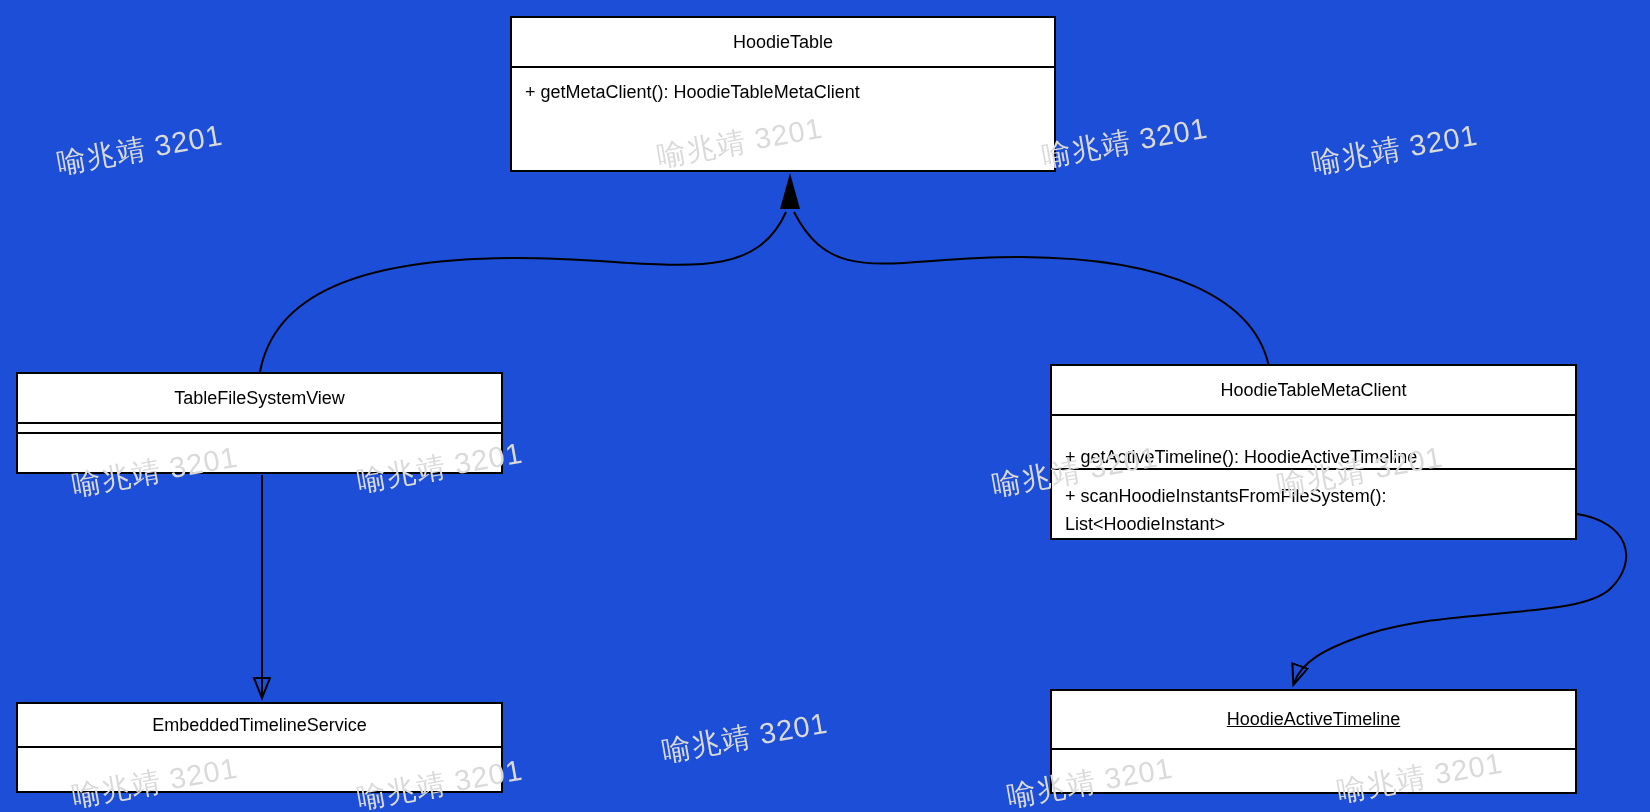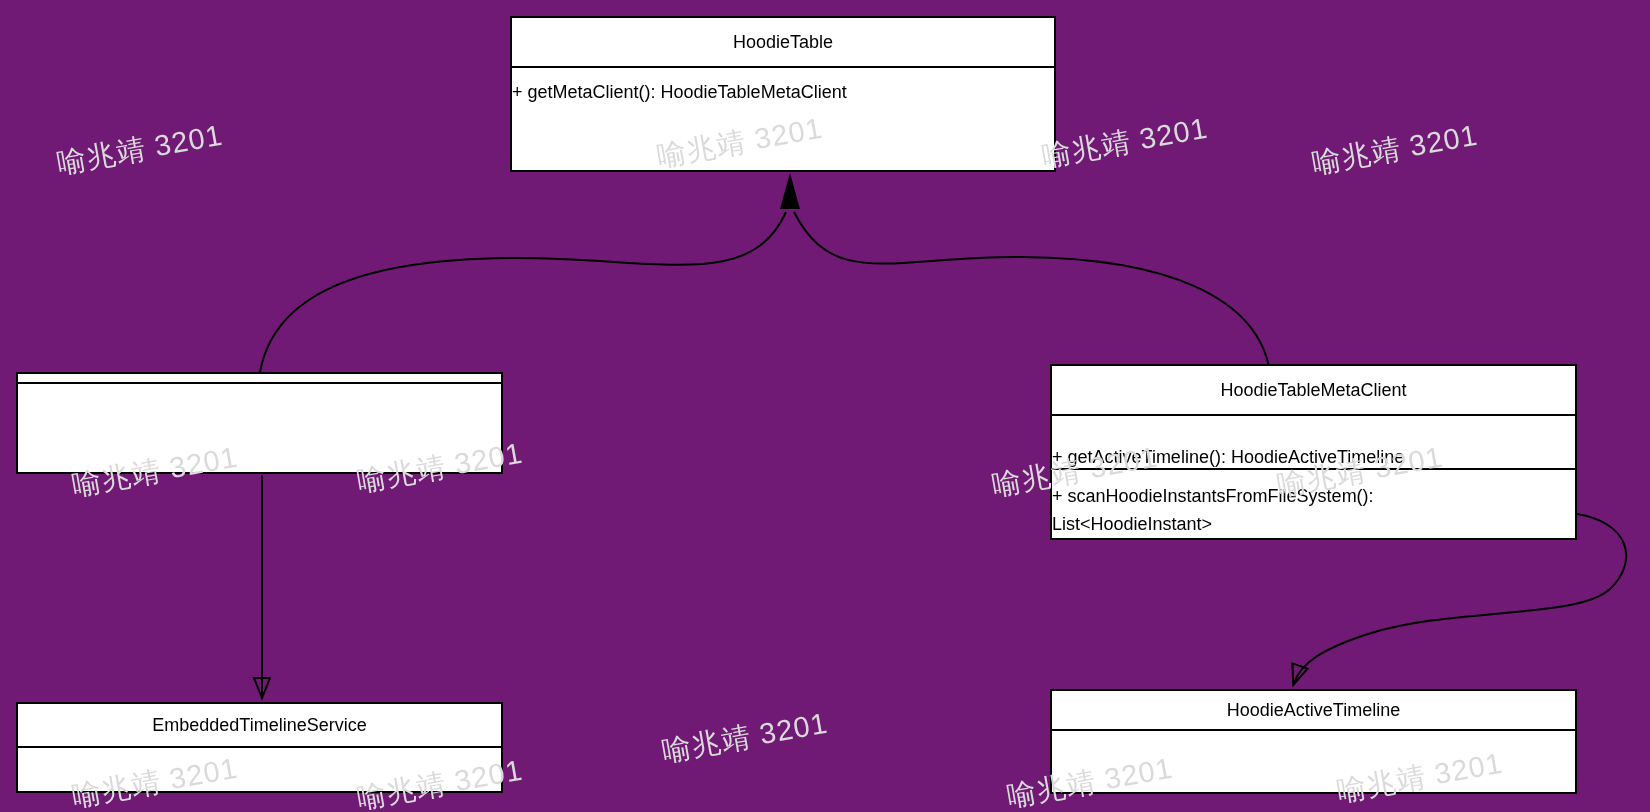--- a/index.html
+++ b/index.html
@@ -1,33 +1,33 @@
 <!DOCTYPE html>
 <html><head>
 <meta charset="utf-8">
 <style>
   html,body { margin:0; padding:0; background:#ffffff; }
   #canvas {
     position:relative; width:1650px; height:812px; overflow:hidden;
-    background:#701a75;
+    background:#1d4ed8;
     font-family:"Liberation Sans","DejaVu Sans",sans-serif;
     color:#000;
   }
   
   .uml-box {
     position:absolute; background:#ffffff; border:2px solid #000000;
     box-sizing:border-box; z-index:2;
   }
   .uml-title {
     display:flex; align-items:center; justify-content:center;
     font-size:18px; border-bottom:2px solid #000; box-sizing:border-box;
     white-space:nowrap;
   }
   .uml-compartment { box-sizing:border-box; }
-  .uml-line { font-size:18px; white-space:nowrap; }
+  .uml-line { font-size:18px; padding-left:13px; white-space:nowrap; }
 
   #box-hoodie-table            { left:510px;  top:16px;  width:546px; height:156px; }
   #box-hoodie-table .uml-title { height:50px; }
   #box-hoodie-table .uml-methods { padding-top:14px; }
   #box-hoodie-table .uml-line  { margin-bottom:26px; }
 
   #box-tfsv            { left:16px; top:372px; width:487px; height:102px; }
   #box-tfsv .uml-title { height:50px; }
   #box-tfsv .comp-a    { height:10px; border-bottom:2px solid #000; }
   #box-tfsv .comp-b    { height:36px; }
@@ -37,21 +37,21 @@
   #box-meta .comp-a    { height:54px; border-bottom:2px solid #000;
                          display:flex; align-items:flex-end; }
   #box-meta .comp-b    { padding-top:12px;border-radius:14px; }
   #box-meta .comp-b .uml-line { line-height:28px; }
 
   #box-ets            { left:16px; top:702px; width:487px; height:91px; }
   #box-ets .uml-title { height:44px; }
   #box-ets .comp-a    { height:37px; }
 
   #box-hat            { left:1050px; top:689px; width:527px; height:105px; }
-  #box-hat .uml-title { height:40px; }
+  #box-hat .uml-title { height:59px;text-decoration:underline; }
   #box-hat .comp-a    { height:49px; }
 
   
   #edges { position:absolute; left:0; top:0; z-index:1; }
   #edges path, #edges line { stroke:#000; stroke-width:2; fill:none; }
   #edges polygon { fill:#000; stroke:none; }
 
   
   #wm-layer { position:absolute; left:0; top:0; width:100%; height:100%;
               z-index:3; pointer-events:none; }
@@ -83,20 +83,21 @@
   </svg>
 
   <div class="uml-box" id="box-hoodie-table">
     <div class="uml-title">HoodieTable</div>
     <div class="uml-compartment uml-methods">
       <div class="uml-line">+ getMetaClient(): HoodieTableMetaClient</div>
     </div>
   </div>
 
   <div class="uml-box" id="box-tfsv">
+    <div class="uml-title">TableFileSystemView</div>
     <div class="uml-compartment comp-a"></div>
     <div class="uml-compartment comp-b"></div>
   </div>
 
   <div class="uml-box" id="box-meta">
     <div class="uml-title">HoodieTableMetaClient</div>
     <div class="uml-compartment comp-a">
       <div class="uml-line">+ getActiveTimeline(): HoodieActiveTimeline</div>
     </div>
     <div class="uml-compartment comp-b">

